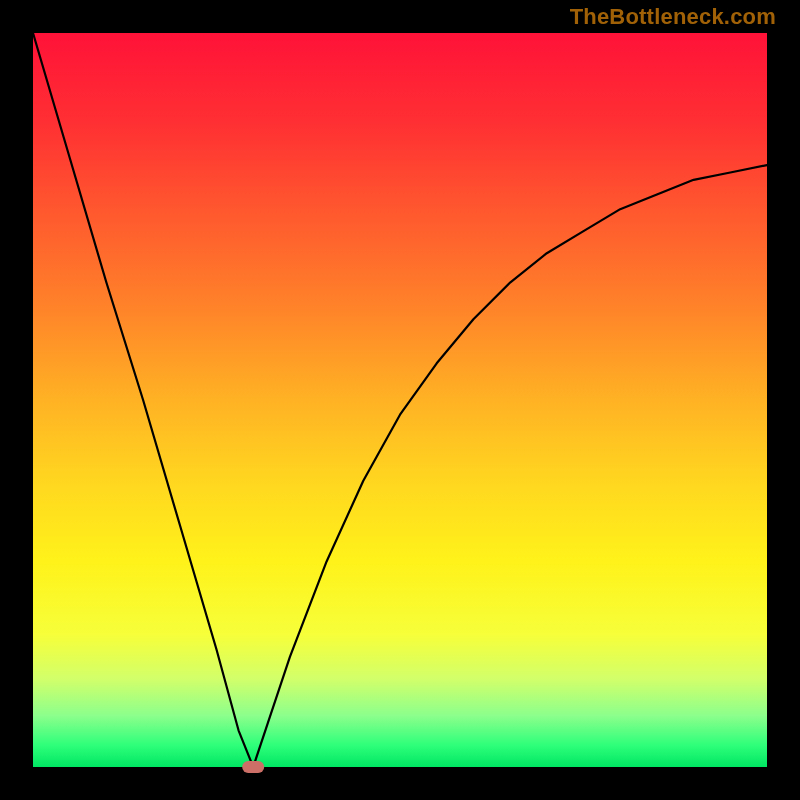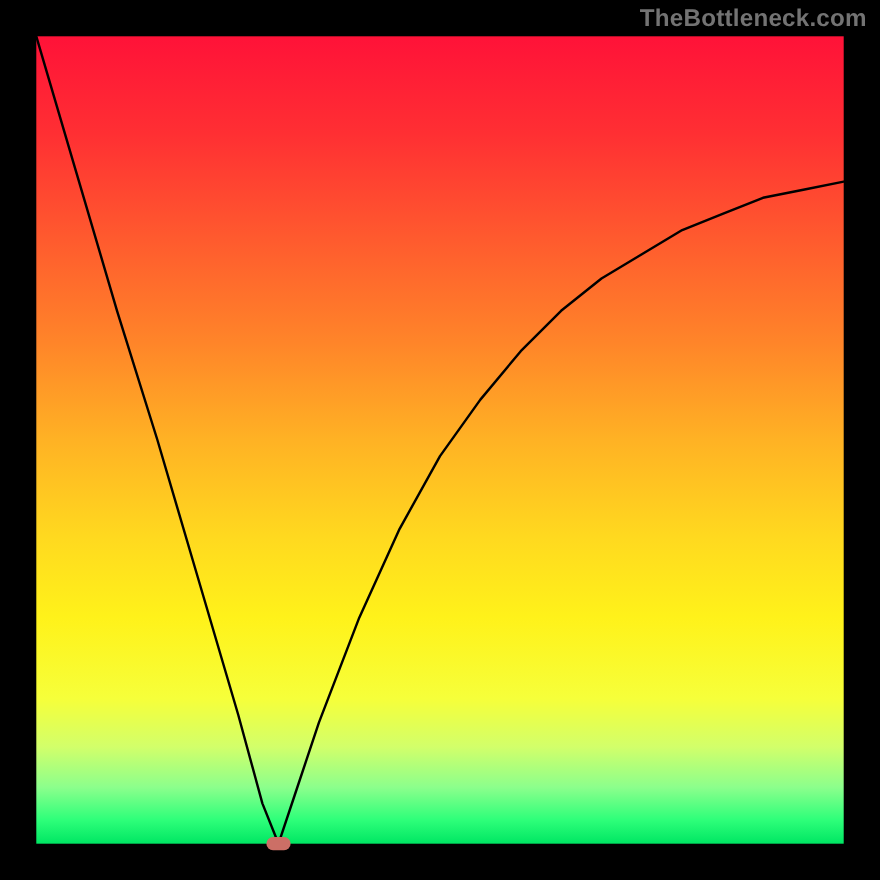--- a/index.html
+++ b/index.html
@@ -13,22 +13,22 @@
   }
   .frame {
     position: relative;
     width: 800px;
     height: 800px;
     background: #000;
   }
   .watermark {
     position: absolute;
     top: 4px;
-    right: 12px;
-    color: #737373;
+    right: 24px;
+    color: #a16207;
     font-size: 22px;
     font-weight: 600;
     letter-spacing: 0.2px;
     z-index: 10;
   }
   svg {
     position: absolute;
     top: 0;
     left: 0;
   }

